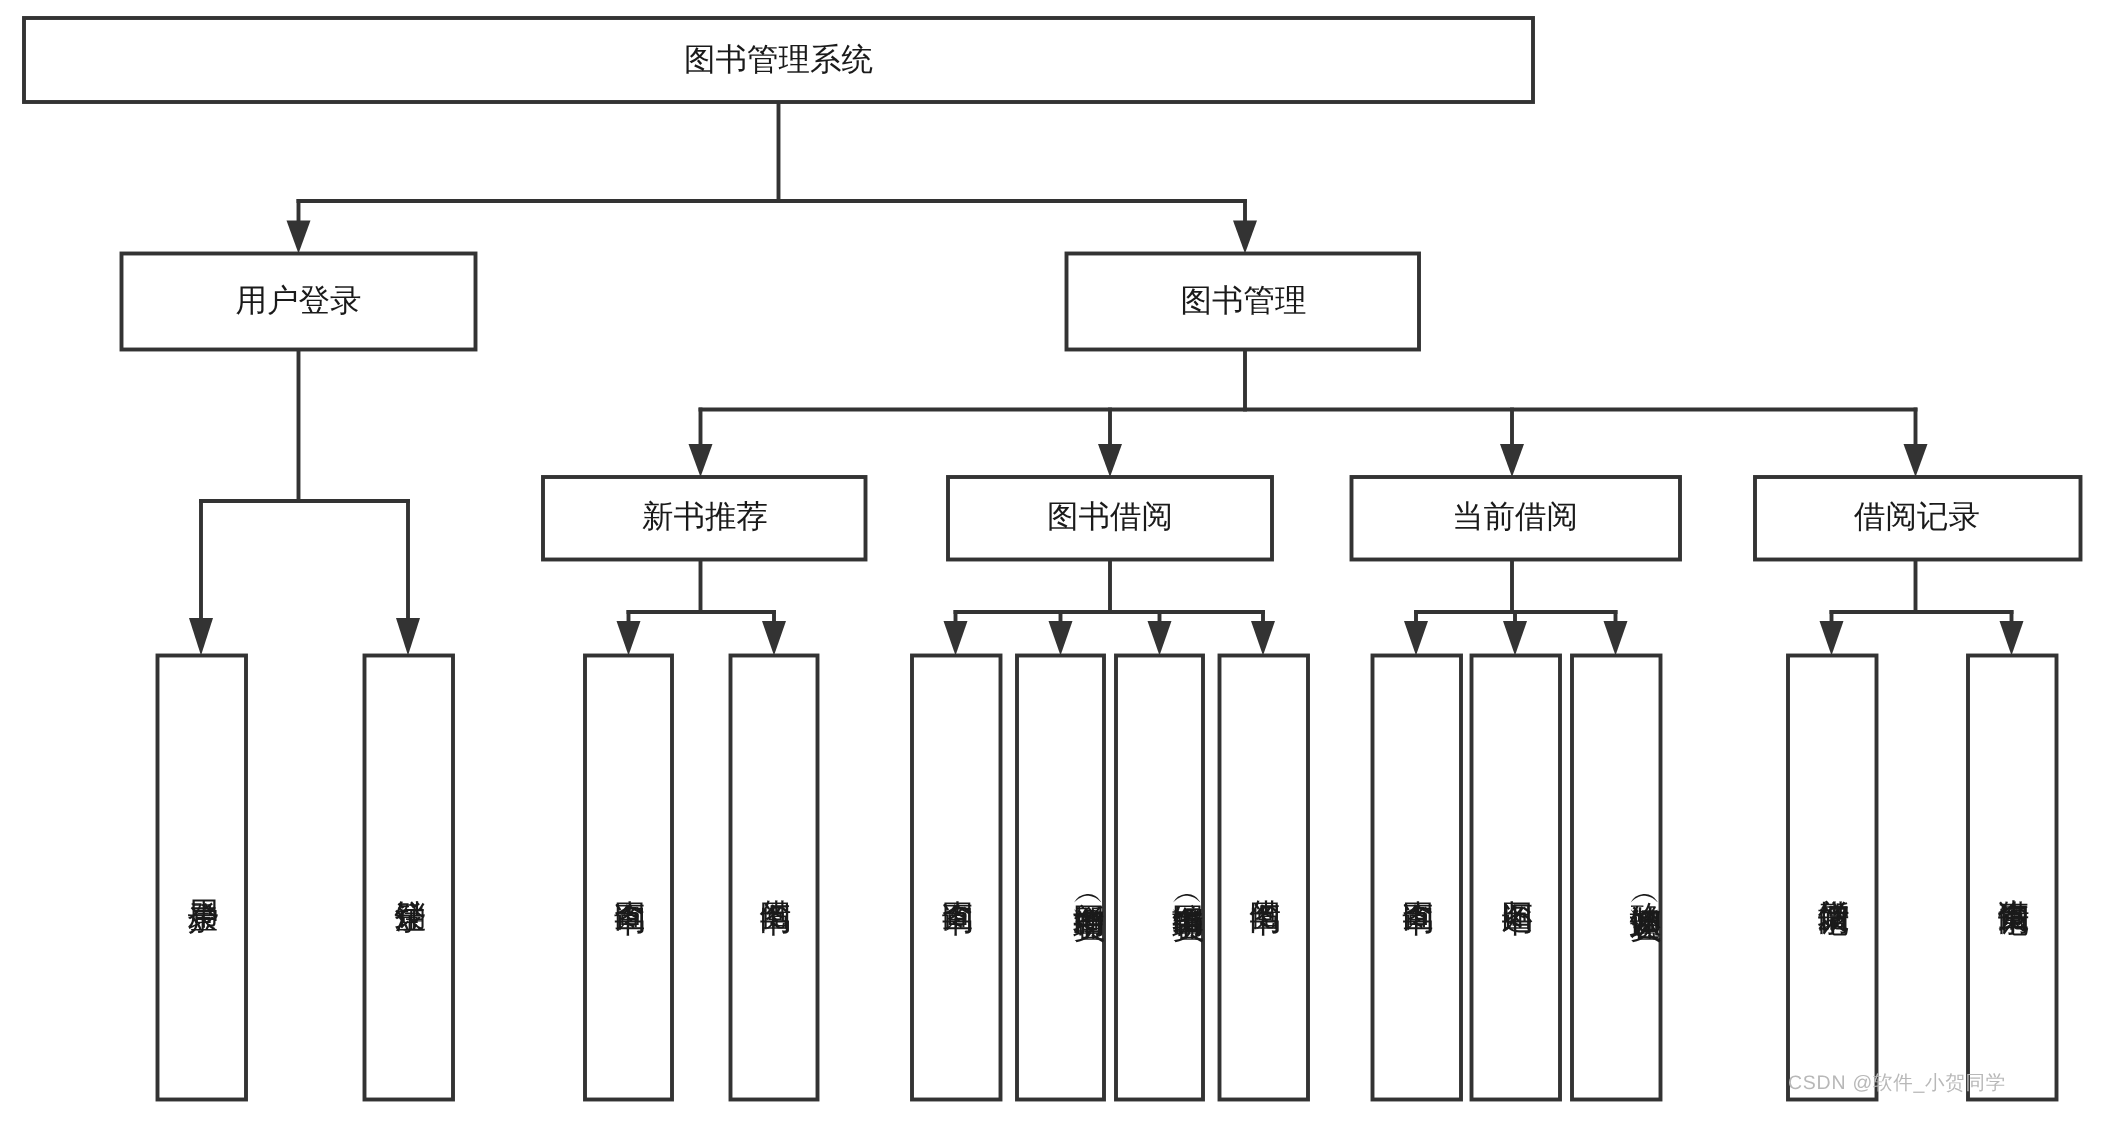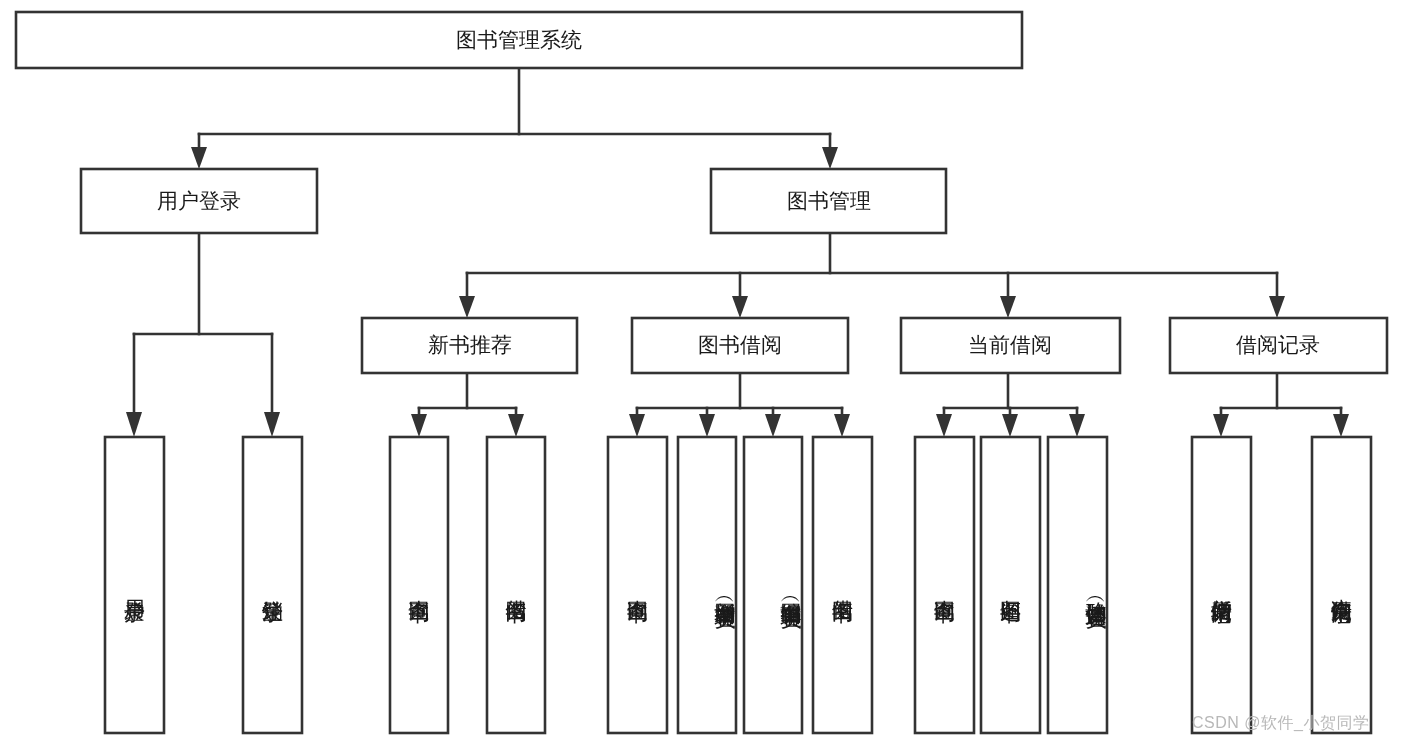--- a/index.html
+++ b/index.html
@@ -59,21 +59,21 @@
     letter-spacing: 1px;
     text-align: center;
     white-space: nowrap;
     pointer-events: none;
   }
   .watermark {
     position: absolute;
     left: 1192px;
     top: 713px;
     font-family: "Liberation Sans", "DejaVu Sans", sans-serif;
-    font-size: 16px;
+    font-size: 13px;
     color: #b8b8b8;
     white-space: nowrap;
     letter-spacing: 0.5px;
   }
 </style>
 </head>
 <body>
 
 <div id="diagram-root">
 

